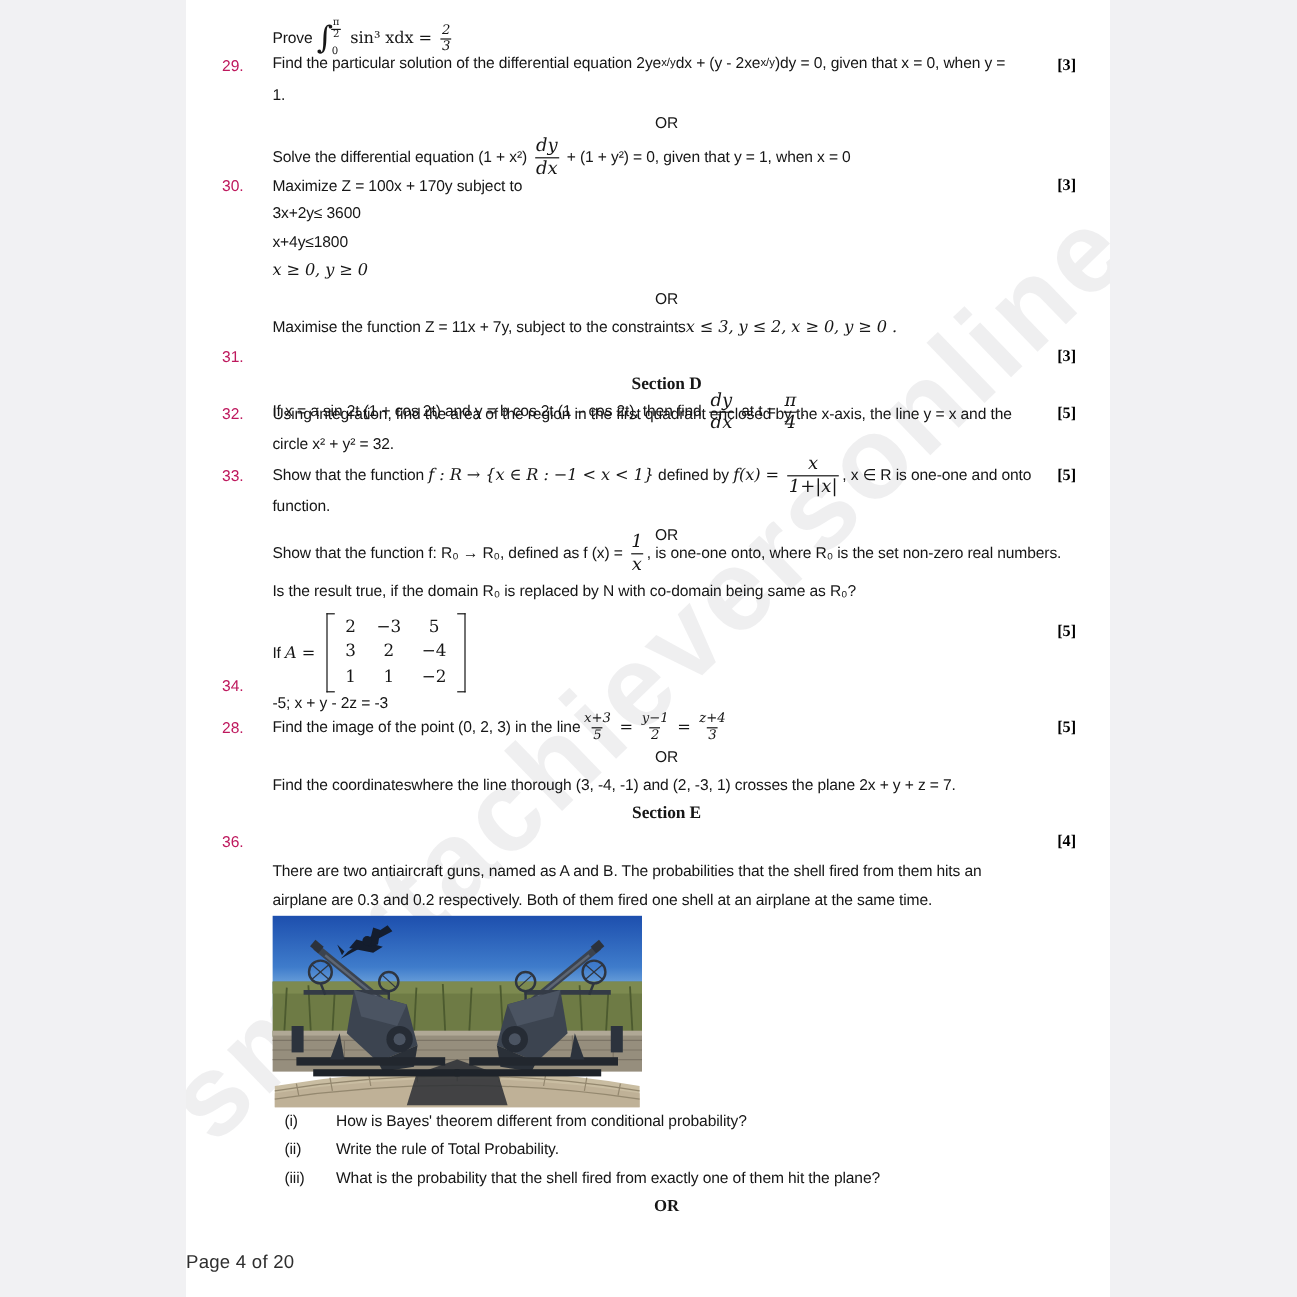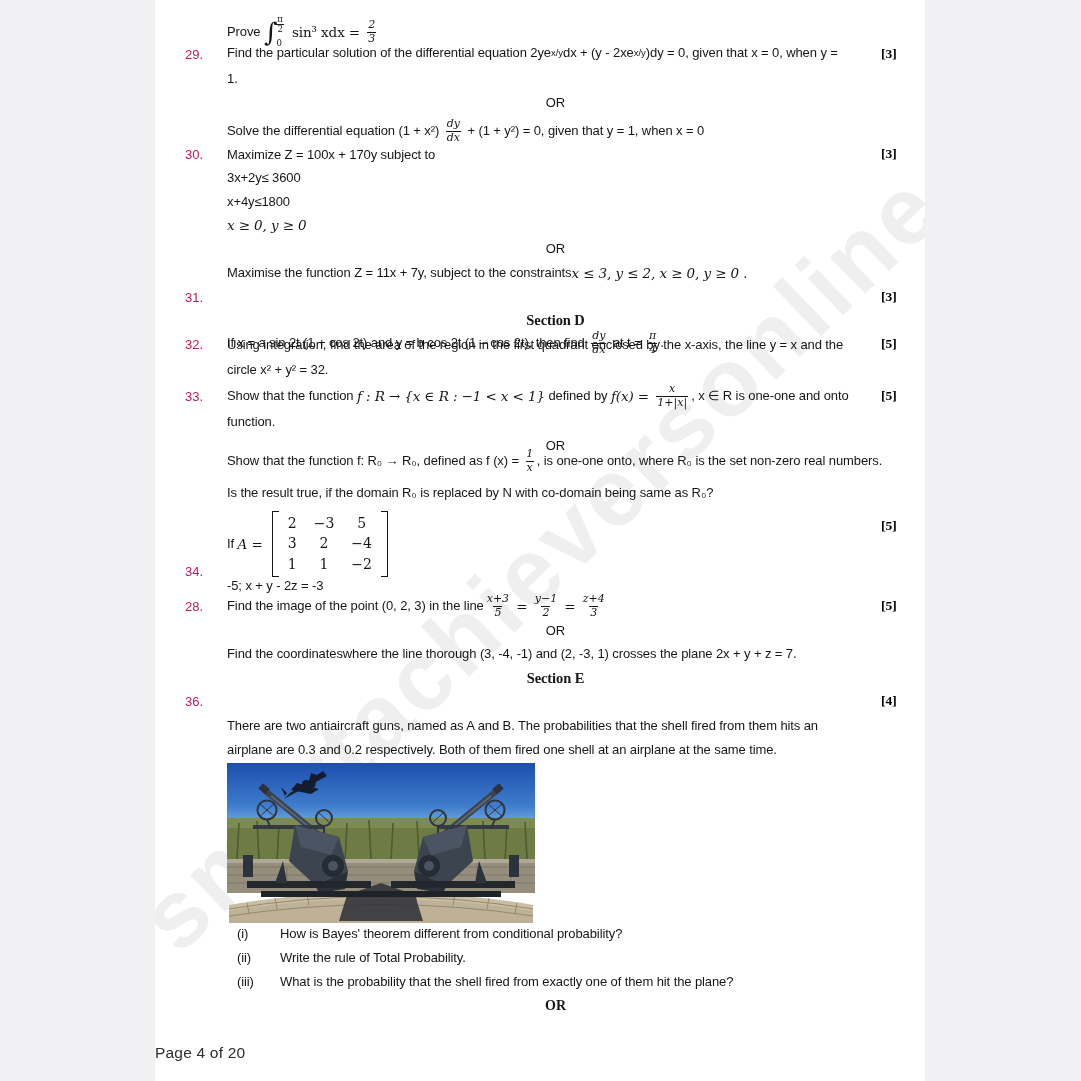--- a/index.html
+++ b/index.html
@@ -30,21 +30,21 @@
     font-weight:bold; font-size:13.5px; color:#000;
   }
   .center { width:657px; justify-content:center; }
   .serifb { font-family:"Liberation Serif", serif; font-weight:bold; font-size:14.5px; }
   .m  { font-family:"DejaVu Serif", serif; font-style:italic; font-size:13.5px; }
   .mr { font-family:"DejaVu Serif", serif; font-size:13.5px; }
   sup { font-size:9.5px; vertical-align:5px; letter-spacing:0; }
   .frac {
     display:inline-flex; flex-direction:column; align-items:center;
     vertical-align:middle; font-family:"DejaVu Serif", serif; font-style:italic;
-    font-size:11px; line-height:1.15; margin:0 3px; letter-spacing:0;
+    font-size:15px; line-height:1.15; margin:0 3px; letter-spacing:0;
   }
   .frac .den { border-top:1px solid #161616; padding:0 1px; }
   .intwrap { display:inline-flex; align-items:center; }
   .intgl { font-family:"DejaVu Serif", serif; font-size:26px; line-height:1; font-style:italic; }
   .lims { display:inline-flex; flex-direction:column; justify-content:space-between;
           height:34px; font-family:"DejaVu Serif", serif; font-size:8.5px;
           margin-left:-1px; margin-right:4px; align-items:flex-start; }
   .minifrac { display:inline-flex; flex-direction:column; align-items:center; line-height:1.05; }
   .minifrac .mfden { border-top:0.8px solid #161616; padding:0 1px; }
   .matrix { display:inline-flex; align-items:stretch; margin:0 5px; }

